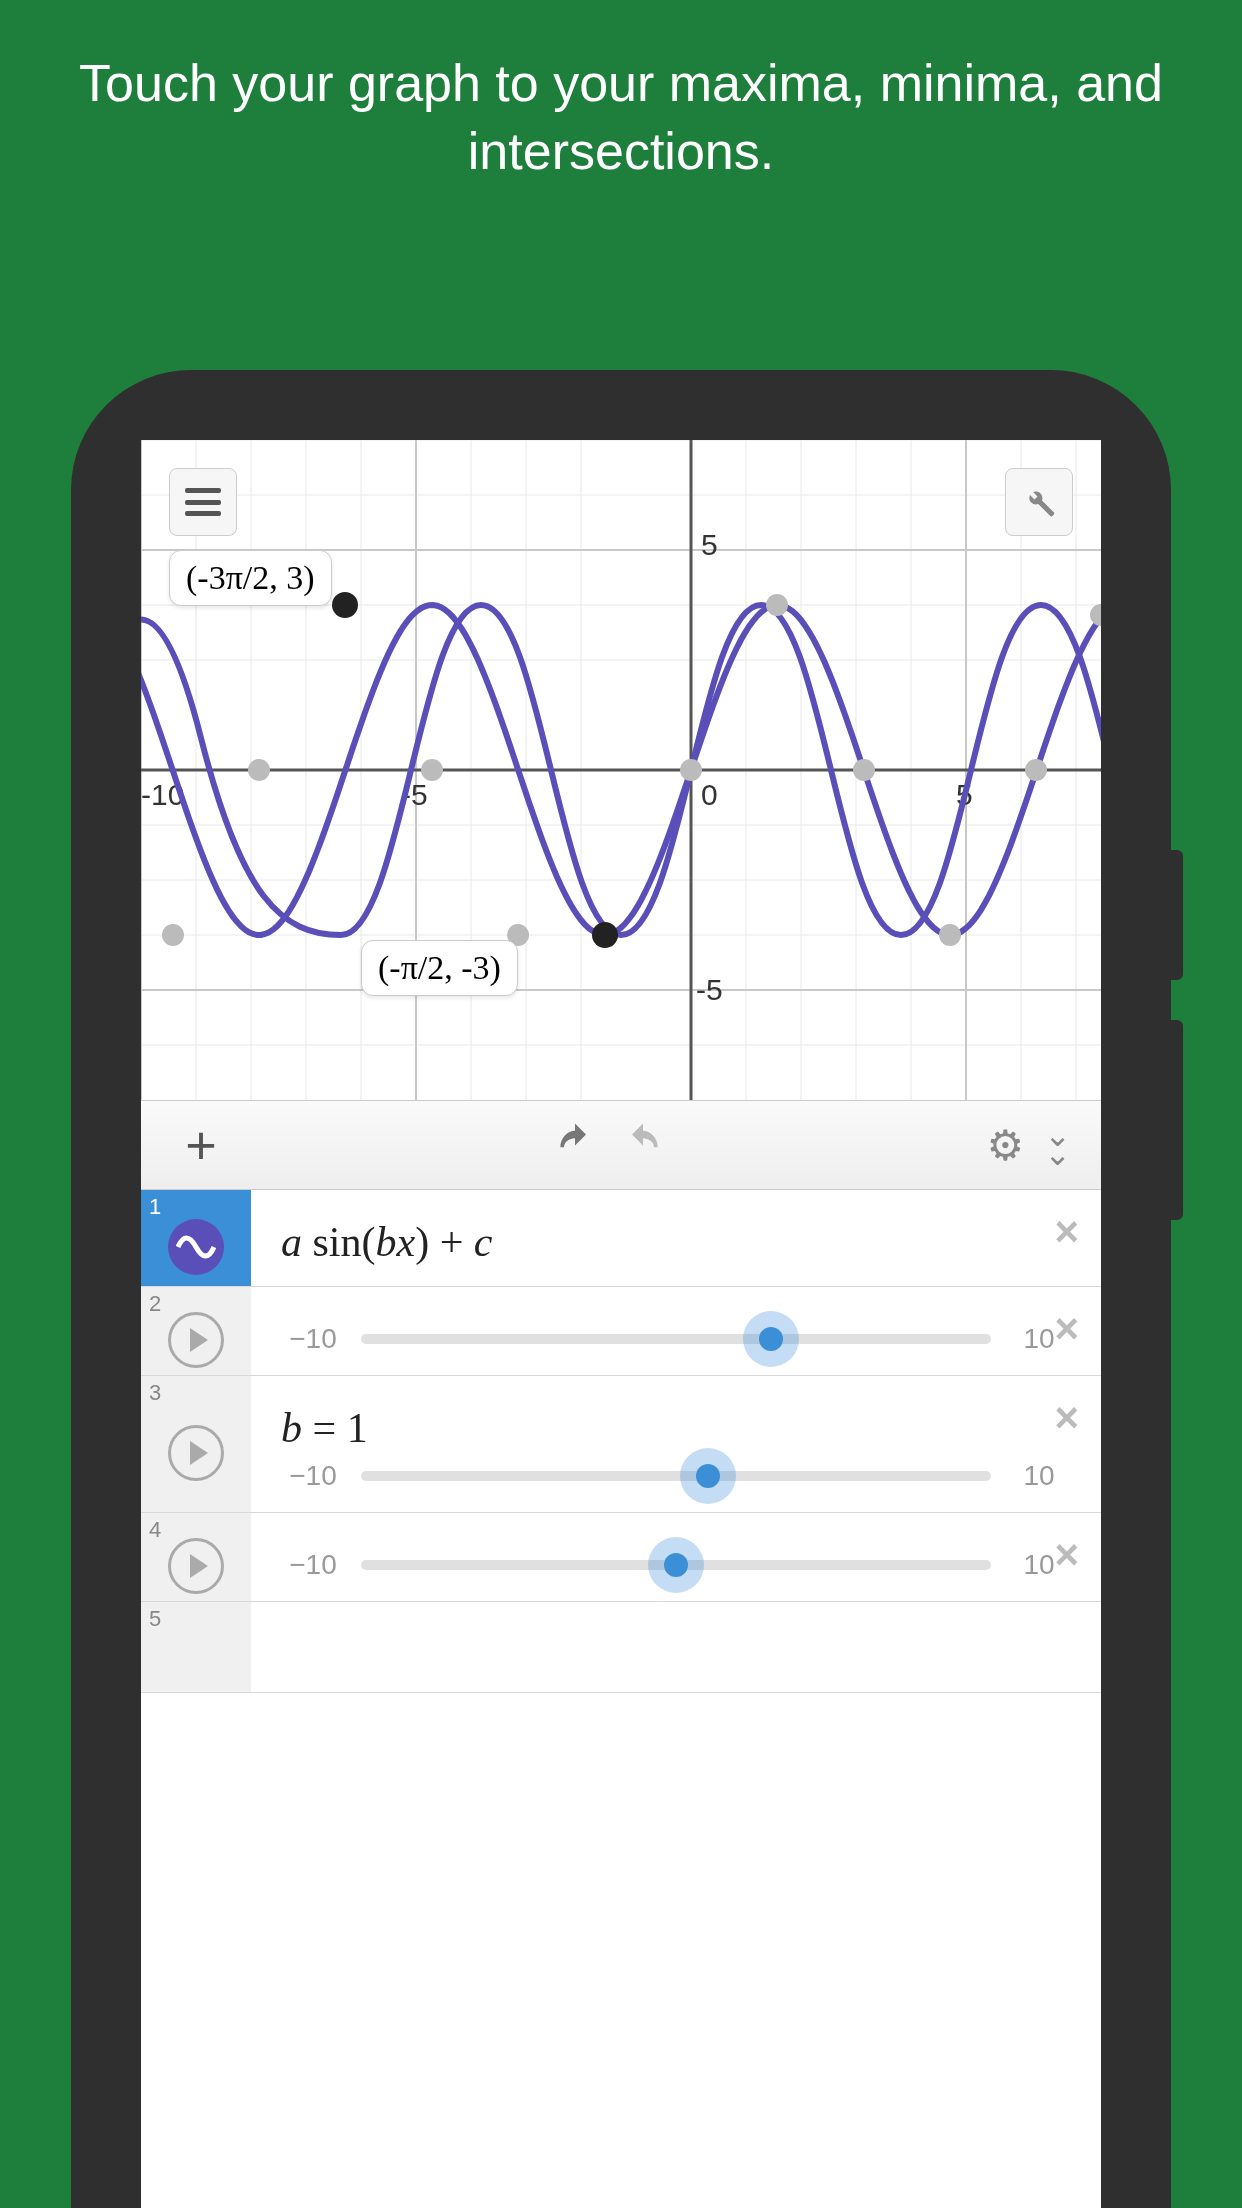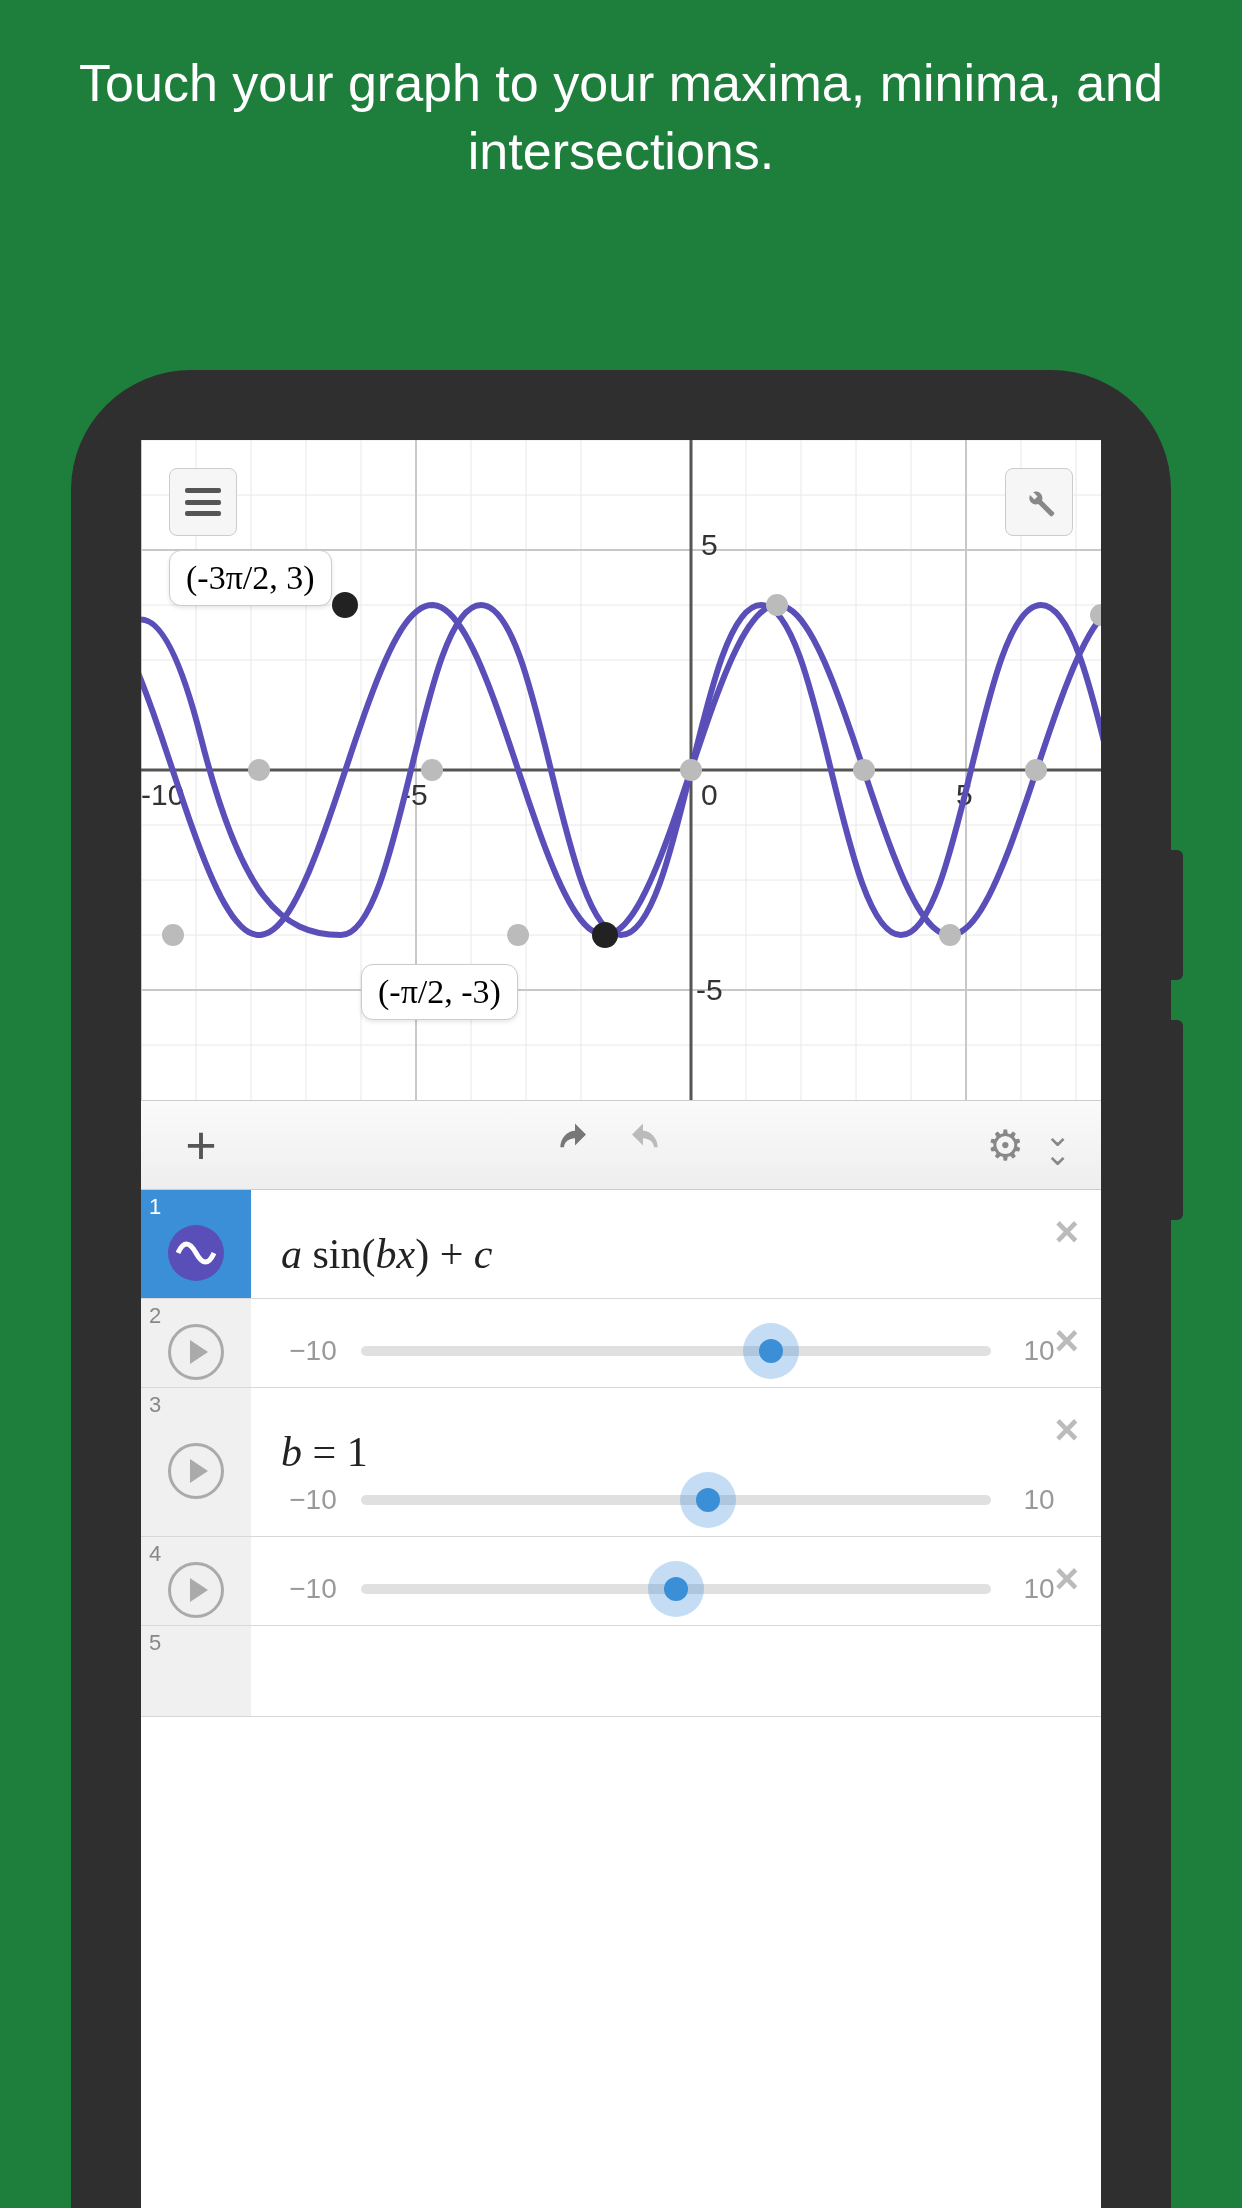--- a/index.html
+++ b/index.html
@@ -69,21 +69,21 @@
 .expr-num-col { width:110px; background:#f0f0f0; position:relative; display:flex; align-items:center; justify-content:center; padding-top:18px; }
 .expr-num { position:absolute; top:4px; left:8px; font-size:22px; color:#888; }
 .expr-row.active .expr-num-col { background:#3b8fd6; }
 .expr-row.active .expr-num { color:#fff; }
 .expr-icon { width:56px; height:56px; border-radius:50%; display:flex; align-items:center; justify-content:center; }
 .sine-icon { background:#5a4fb8; }
 .sine-icon svg { width:40px; height:40px; }
 .play-icon { width:56px; height:56px; border:3px solid #aaa; border-radius:50%; display:flex; align-items:center; justify-content:center; }
 .play-icon::after { content:''; border-left:18px solid #aaa; border-top:12px solid transparent; border-bottom:12px solid transparent; margin-left:5px; }
 .expr-body { flex:1; padding:28px 30px 20px; position:relative; }
-.expr-text { font-family:Georgia,'Times New Roman',serif; font-size:42px; font-style:italic; color:#222;margin-top:12px; }
+.expr-text { font-family:Georgia,'Times New Roman',serif; font-size:42px; font-style:italic; color:#222; }
 .expr-text .op { font-style:normal; }
 .expr-close { position:absolute; top:18px; right:22px; font-size:42px; color:#bbb; font-weight:bold; }
 .slider-row { display:flex; align-items:center; margin-top:8px; gap:16px; }
 .slider-min, .slider-max { font-size:28px; color:#999; width:64px; text-align:center; }
 .slider-track { flex:1; height:10px; background:#e0e0e0; border-radius:5px; position:relative; }
 .slider-thumb-halo { position:absolute; width:56px; height:56px; background:rgba(60,140,220,.3); border-radius:50%; top:50%; transform:translate(-50%,-50%); }
 .slider-thumb { position:absolute; width:24px; height:24px; background:#3b8fd6; border-radius:50%; top:50%; transform:translate(-50%,-50%); }
 .expr-row.empty .expr-body { min-height:90px; }
 </style>
 </head>
@@ -171,21 +171,21 @@
             <span></span>
           </div>
       </div>
       <div class="wrench-btn">
         <svg width="36" height="36" viewBox="0 0 24 24">
             <path fill="#888" d="M22 19l-8-8c.6-1.6.2-3.4-1-4.7-1.3-1.3-3.3-1.6-4.9-.9l2.9 2.9-2 2-3-2.9c-.8 1.6-.5 3.6.8 4.9 1.3 1.3 3.1 1.6 4.7 1l8 8c.4.4 1 .4 1.4 0l1-1c.4-.4.4-1 .1-1.3z"></path>
           </svg>
       </div>
 
       <div class="coord-label" style="top:110px; left:28px;">(-3π/2, 3)</div>
-      <div class="coord-label" style="top:524px; left:220px;">(-π/2, -3)</div>
+      <div class="coord-label" style="top:500px; left:220px;">(-π/2, -3)</div>
     </div>
 
     <div class="toolbar">
       <div class="tb-plus">+</div>
       <div class="tb-spacer"></div>
       <div class="tb-undo">
         <svg width="44" height="40" viewBox="0 0 24 20">
             <path fill="#777" d="M12 5V1L6 7l6 6V9c3 0 6 2 6 5h2c0-5-4-9-8-9h-2z" transform="scale(-1,1) translate(-24,0)"></path>
           </svg>
       </div>

